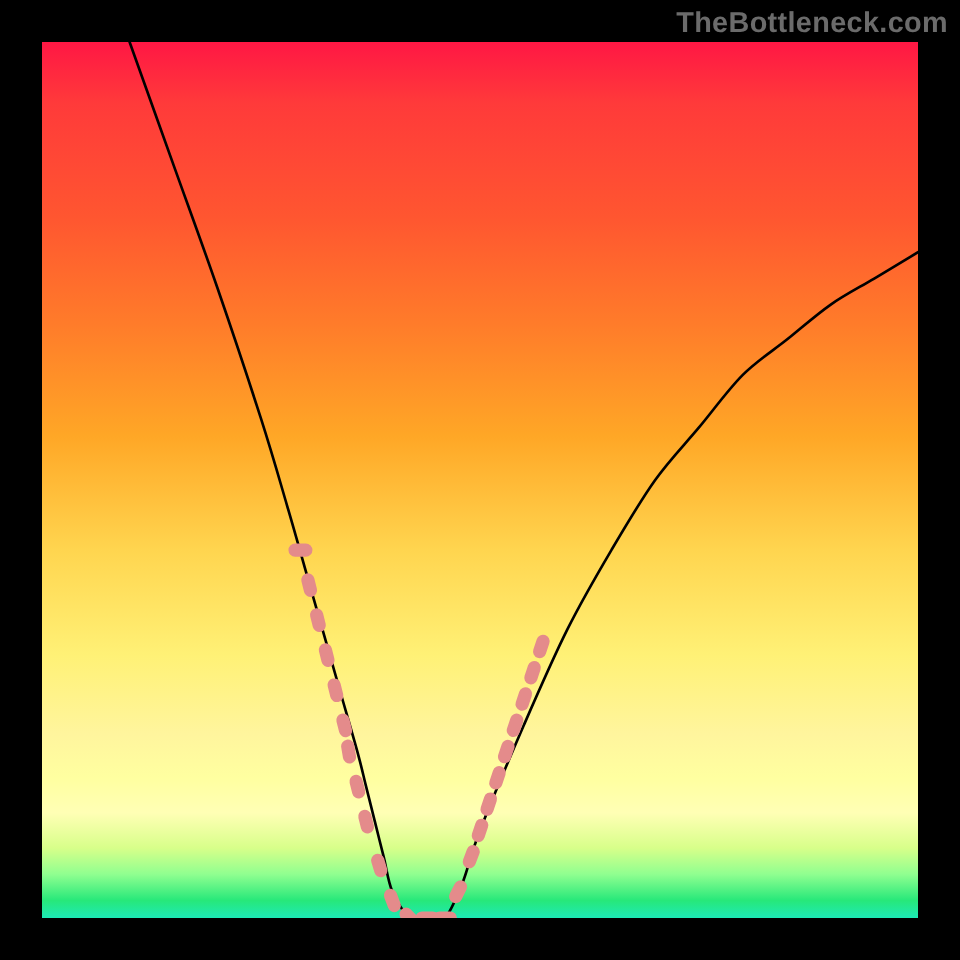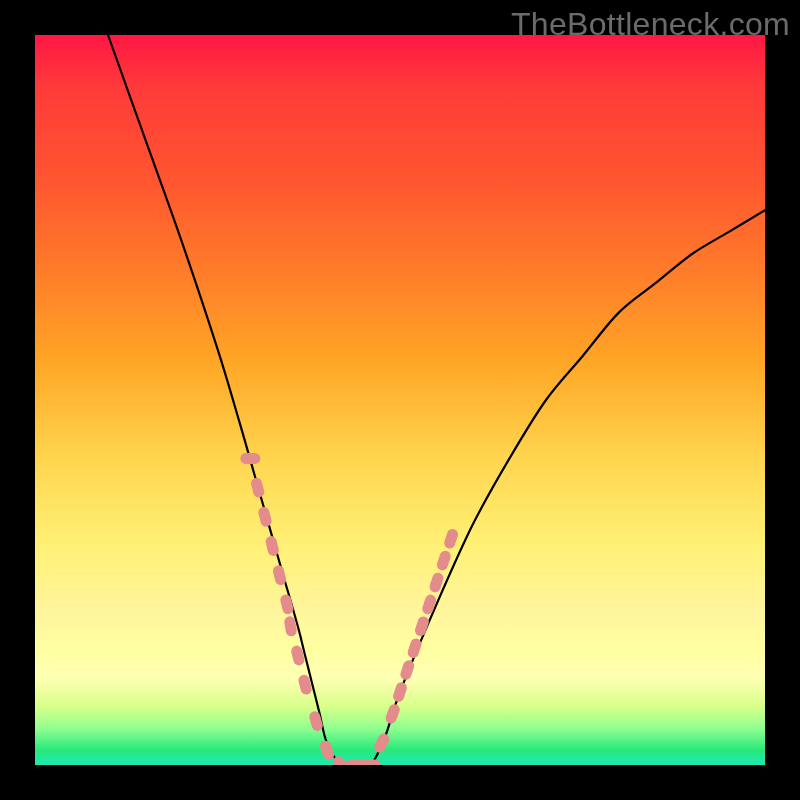--- a/index.html
+++ b/index.html
@@ -49,22 +49,22 @@
       #90ff90 95%,
       #27e87a 98%,
       #1de9b6 100%
     );
   }
   .watermark {
     position: absolute;
     top: 6px;
     right: 10px;
     color: #6b6b6b;
-    font-size: 32px;
-    font-weight: 400;
+    font-size: 24px;
+    font-weight: 700;
     letter-spacing: 0.3px;
   }
   .curve {
     position: absolute;
     left: 0;
     top: 0;
     width: 730px;
     height: 730px;
   }
 </style>

